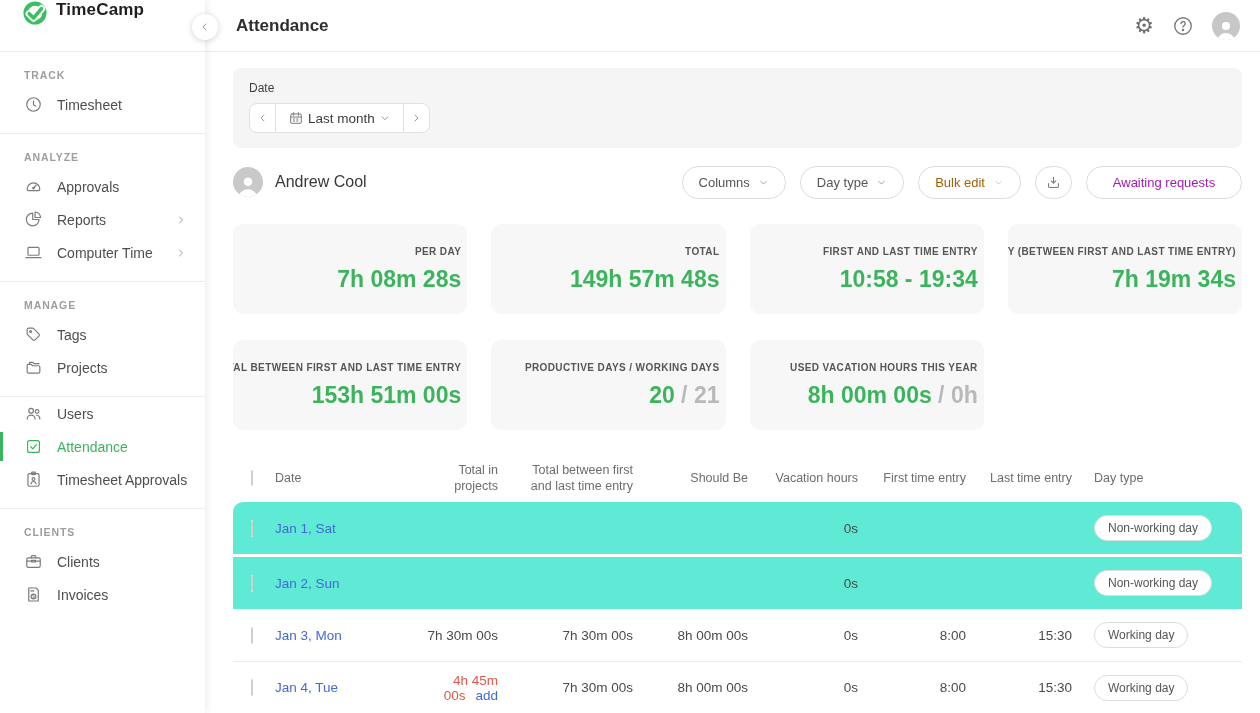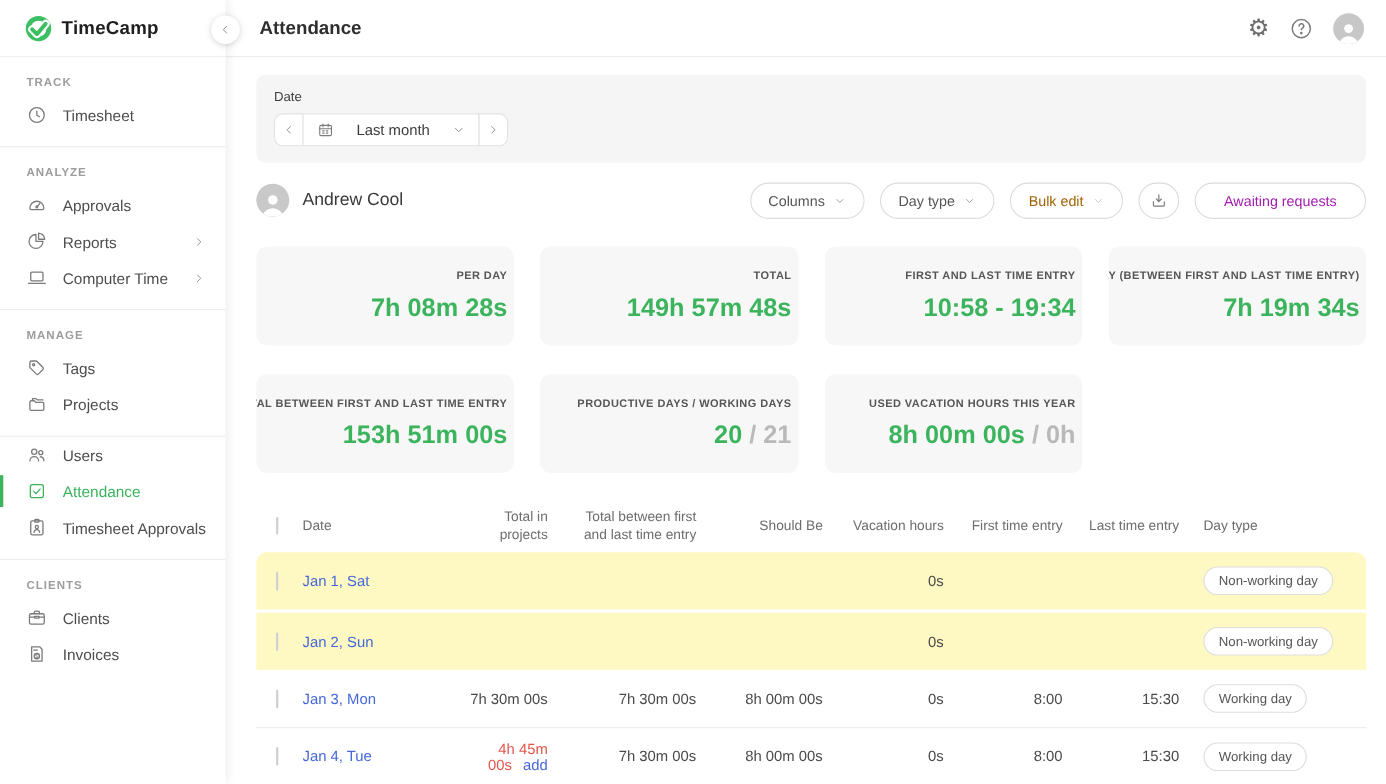--- a/index.html
+++ b/index.html
@@ -8,21 +8,21 @@
   svg { display:block; }
   .ic { stroke:#7b7b7b; fill:none; stroke-width:1.5; stroke-linecap:round; stroke-linejoin:round; }
 
   
   .app { display:flex; width:1260px; height:713px; }
   .sidebar { width:205px; flex:0 0 205px; background:#fff; position:relative;
     box-shadow:2px 0 8px rgba(0,0,0,.07); z-index:5; }
   .main { flex:1; display:flex; flex-direction:column; min-width:0; }
 
   
-  .logo-row { height:52px; display:flex; align-items:center; padding-left:22px; border-bottom:1px solid #efefef; }
+  .logo-row { height:52px; display:flex; align-items:flex-start; padding-left:22px; border-bottom:1px solid #efefef; }
   .logo-row .wordmark { font-size:17px; font-weight:700; color:#1f1f1f; margin-left:8px; letter-spacing:.2px; }
   .collapse-btn { position:absolute; top:14px; right:-13px; width:26px; height:26px; border-radius:50%;
     background:#fff; box-shadow:0 1px 6px rgba(0,0,0,.18); display:flex; align-items:center; justify-content:center;
     cursor:pointer; z-index:9; }
   .section-label { font-size:10.5px; font-weight:600; letter-spacing:.9px; color:#9d9d9d;
     padding:17px 0 7px 24px; text-transform:uppercase; }
   .nav-item { height:33px; display:flex; align-items:center; padding-left:24px; gap:14px;
     font-size:14px; color:#4e4e4e; cursor:pointer; position:relative; }
   .nav-item .chev { margin-left:auto; margin-right:18px; }
   .nav-item.active { color:#3cb45e; }
@@ -42,21 +42,21 @@
   
   .content { padding:16px 18px 0 28px; flex:1; overflow:hidden; }
 
   .filter-panel { background:#f5f5f6; border-radius:8px; padding:13px 16px 18px 16px; height:80px; }
   .filter-label { font-size:12px; color:#3e3e3e; margin-bottom:8px; }
   .date-seg { display:inline-flex; }
   .seg { background:#fff; border:1px solid #e1e1e1; height:30px; display:flex; align-items:center;
     justify-content:center; cursor:pointer; }
   .seg.prev { width:27px; border-radius:8px 0 0 8px; }
   .seg.next { width:27px; border-radius:0 8px 8px 0; margin-left:-1px; }
-  .seg.mid { padding:0 12px; margin-left:-1px; gap:20px; font-size:13.5px; color:#3c3c3c; }
+  .seg.mid { padding:0 12px; margin-left:-1px; gap:4px; font-size:13.5px; color:#3c3c3c; }
 
   .user-row { display:flex; align-items:center; margin-top:14px; height:40px; }
   .user-avatar { width:30px; height:30px; border-radius:50%; background:#c9c9c9; overflow:hidden;
     display:flex; align-items:flex-end; justify-content:center; }
   .user-name { font-size:16px; color:#383838; margin-left:12px; }
   .toolbar { margin-left:auto; display:flex; align-items:flex-end; gap:14px; }
   .tb-btn { height:33px; background:#fff; border:1px solid #dcdcdc; border-radius:17px; display:flex;
     align-items:center; justify-content:center; gap:8px; font-size:13px; color:#555; padding:0 16px; cursor:pointer; }
   .tb-btn.disabled { color:#a16207; cursor:default; }
   .tb-btn.icon-only { width:37px; padding:0; }
@@ -74,21 +74,21 @@
   .grid-cols { display:grid; grid-template-columns:42px 140px 95px 135px 115px 110px 108px 106px 1fr; align-items:center; }
   .thead { margin-top:26px; height:46px; font-size:12.5px; color:#6d6d6d; }
   .thead .c { line-height:1.25; }
   .c { padding-right:12px; }
   .c.right { text-align:right; }
   .c.left { text-align:left; }
   .c.day { padding-left:10px; padding-right:0; }
   .cb-cell { padding-left:18px; }
   .checkbox { width:13px; height:13px; border:1px solid #cfcfcf; border-radius:3px; background:#fff; cursor:pointer; }
   .trow { height:52px; font-size:13.5px; color:#4a4a4a; background:#fff; }
-  .trow.weekend { background:#fef9c3; }
+  .trow.weekend { background:#5eead4; }
   .trow.r0 { border-radius:10px 10px 0 0; }
   .trow.gap { margin-bottom:3px; }
   .trow.hairline { border-top:1px solid #ececec; }
   .date-link { color:#4568d9; cursor:pointer; }
   .time-alert { color:#e2574c; }
   .add-link { color:#4568d9; cursor:pointer; margin-left:10px; }
   .badge { display:inline-block; background:#fff; border:1px solid #ddd; border-radius:15px;
     padding:5px 13px; font-size:12px; color:#555; white-space:nowrap; cursor:default; }
 </style>
 </head>

